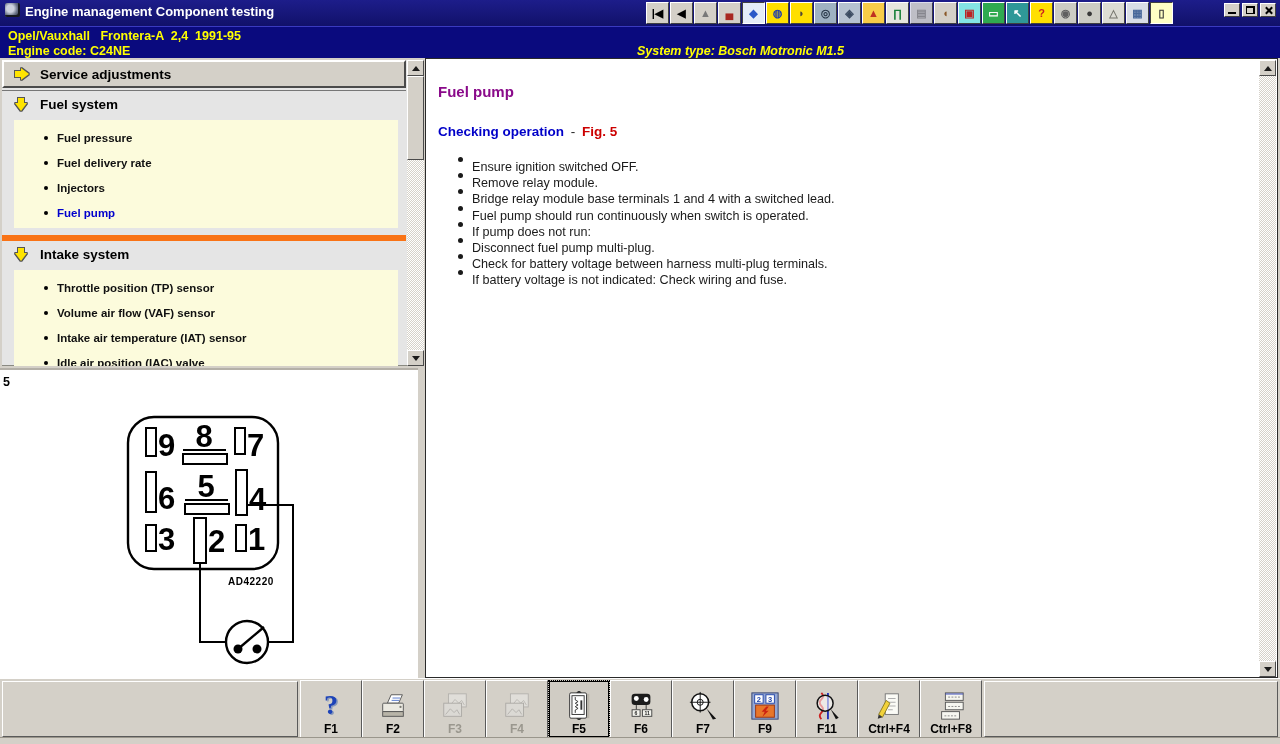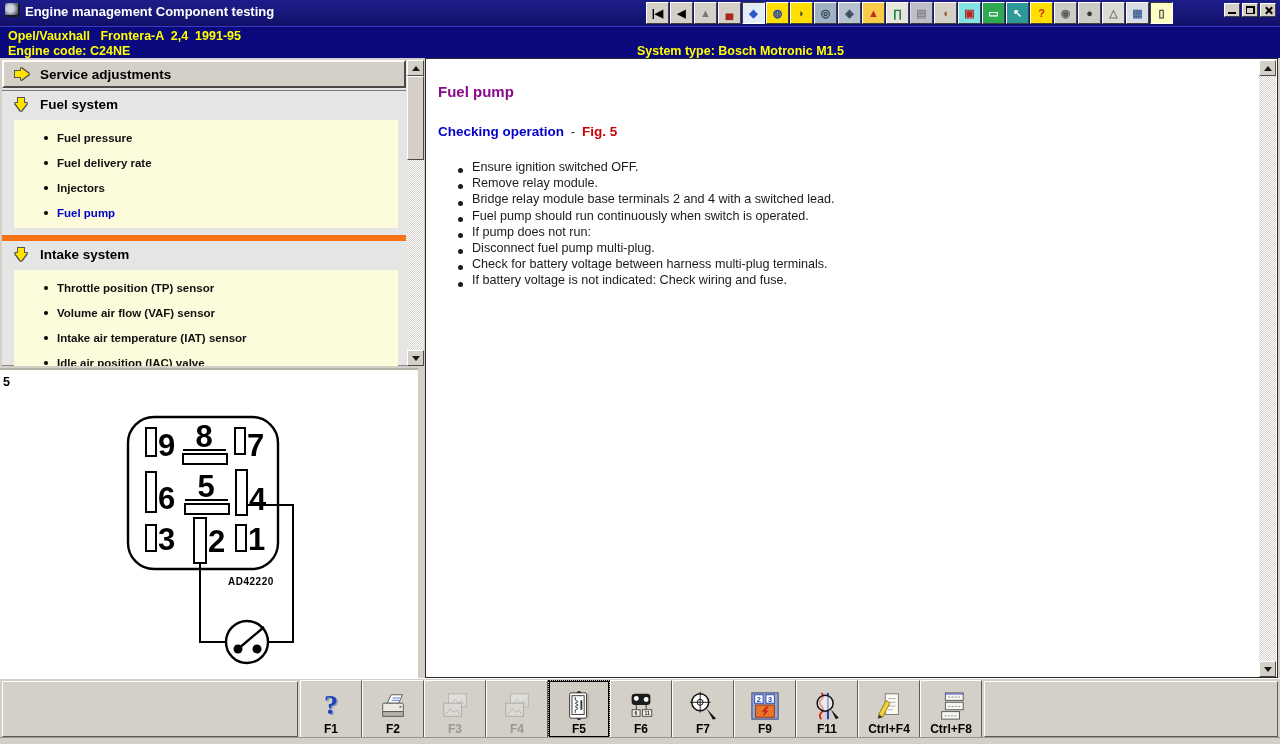--- a/index.html
+++ b/index.html
@@ -34,21 +34,21 @@
   .glyph-close::before,.glyph-close::after{content:"";position:absolute;left:4px;top:0;width:2px;height:9px;background:#000;}
   .glyph-close::before{transform:rotate(45deg);}
   .glyph-close::after{transform:rotate(-45deg);}
 
   
   .vheader{position:absolute;left:0;top:26px;width:1280px;height:32px;background:#0a0a7e;
            border-top:1px solid #3a3ac0;box-sizing:border-box;}
   .hline{position:absolute;color:#ffff00;font-weight:bold;font-size:12.5px;white-space:pre;}
   .hline.vehicle{left:8px;top:2px;}
   .hline.engine{left:8px;top:17px;}
-  .hline.system{left:637px;top:17px;}
+  .hline.system{left:637px;top:17px;font-style:italic;}
 
   
   .sidebar{position:absolute;left:2px;top:60px;width:422px;height:306px;background:#e5e5e5;
            border-bottom:1px solid #8a8a82;box-sizing:border-box;}
   .sa-header{position:absolute;left:0;top:0;width:404px;height:28px;box-sizing:border-box;
              background:#d4d0c8;border:2px solid;border-color:#ffffff #4a4a4a #4a4a4a #ffffff;
              display:flex;align-items:center;gap:11px;padding-left:11px;
              font-size:13.5px;font-weight:bold;color:#000;text-align:left;}
   .tree{position:absolute;left:0;top:30px;width:404px;height:276px;border-top:1px solid #777;
         box-sizing:border-box;overflow:hidden;}
@@ -95,21 +95,21 @@
   
   .main{position:absolute;left:425px;top:58px;width:853px;height:620px;background:#fff;
         border:1px solid #2a2a2a;box-sizing:border-box;}
   .content{position:absolute;left:12px;top:24px;right:34px;}
   .page-title{margin:0 0 24px 0;font-size:15px;font-weight:bold;color:#8a0a8a;}
   .subtitle{margin:4px 0 20px 0;font-size:13.5px;font-weight:bold;}
   .sub-blue{color:#0000c8;}
   .sub-sep{color:#222;font-weight:normal;padding:0 3px;}
   .fig-link{color:#cc0000;font-weight:bold;text-decoration:none;}
   .bullets{margin-left:20px;}
-  .bline{display:flex;align-items:flex-end;gap:9px;line-height:16.2px;font-size:12.6px;color:#1a1a1a;}
+  .bline{display:flex;align-items:flex-start;gap:9px;line-height:16.2px;font-size:12.6px;color:#1a1a1a;}
   .bdot{width:5px;height:5px;border-radius:50%;background:#1a1a1a;flex:0 0 auto;position:relative;top:-2px;}
 
   
   .bottombar{position:absolute;left:0;top:678px;width:1280px;height:66px;background:#d4d0c8;
              border-top:1px solid #ffffff;box-sizing:border-box;}
   .spacer{position:absolute;top:2px;height:56px;box-sizing:border-box;
           border:1px solid;border-color:#ffffff #5a5a5a #5a5a5a #ffffff;background:#d4d0c8;}
   .spacer-left{left:2px;width:296px;}
   .spacer-right{left:984px;width:294px;}
   .fbuttons{position:absolute;left:300px;top:1px;display:flex;justify-content:space-between;}
@@ -461,21 +461,21 @@
           <span>Ensure ignition switched OFF.</span>
         </div>
 
         <div class="bline">
           <span class="bdot"></span>
           <span>Remove relay module.</span>
         </div>
 
         <div class="bline">
           <span class="bdot"></span>
-          <span>Bridge relay module base terminals 2 and 4 with a switched lead.</span>
+          <span>Bridge relay module base terminals 1 and 4 with a switched lead.</span>
         </div>
 
         <div class="bline">
           <span class="bdot"></span>
           <span>Fuel pump should run continuously when switch is operated.</span>
         </div>
 
         <div class="bline">
           <span class="bdot"></span>
           <span>If pump does not run:</span>

